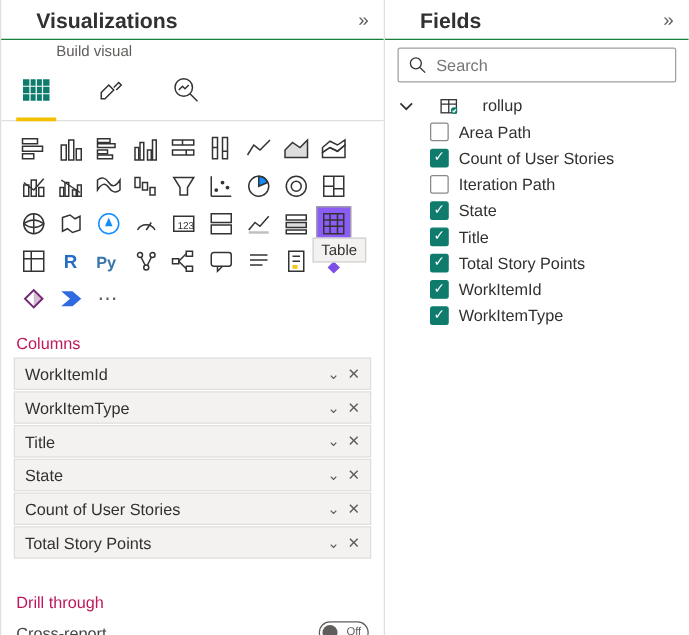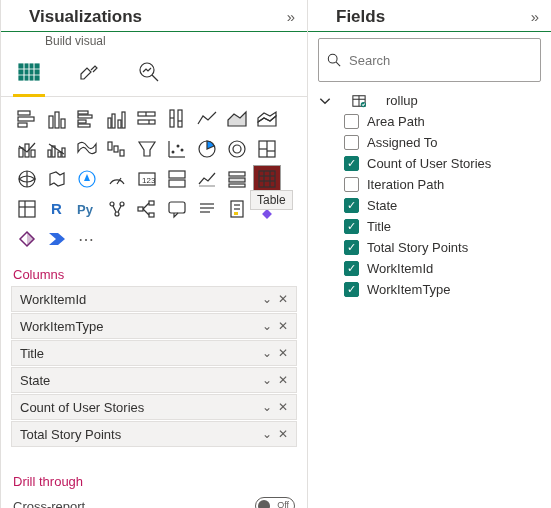--- a/index.html
+++ b/index.html
@@ -37,21 +37,21 @@
     gap: 2px 2px;
     padding: 8px 10px 10px 12px;
   }
   .viz-cell {
     width: 28px; height: 28px;
     display: flex; align-items: center; justify-content: center;
     cursor: pointer;
     position: relative;
   }
   .viz-cell svg { width: 22px; height: 22px; }
-  .viz-cell.selected { border: 1px solid #a19f9d; background: #7f1d1d; align-items: center; }
+  .viz-cell.selected { border: 1px solid #a19f9d; background: #8b5cf6; align-items: center; }
   .tooltip {
     position: absolute; top: 24px; left: -4px;
     background: #f3f2f1; border: 1px solid #d2d0ce;
     padding: 2px 6px; font-size: 12px; white-space: nowrap; z-index: 10;
   }
   .section-title { font-size: 13px; color: #be185d; padding: 4px 12px; }
   .field-well { padding: 0 10px 6px 10px; }
   .well-item {
     display: flex; align-items: center; justify-content: space-between;
     background: #f3f2f1; border: 1px solid #e1dfdd;
@@ -69,21 +69,21 @@
     width: 40px; height: 18px; border-radius: 9px;
     border: 1px solid #605e5c; position: relative; background: #fff;
     cursor: pointer;
   }
   .toggle .knob { position: absolute; width: 12px; height: 12px; border-radius: 50%; background: #605e5c; top: 2px; left: 2px; }
   .toggle .lbl { position: absolute; font-size: 9px; top: 2px; right: 5px; color: #605e5c; }
   .search-wrap { padding: 6px 10px; }
   .search {
     display: flex; align-items: center; gap: 6px;
     border: 1px solid #a19f9d; border-radius: 2px;
-    height: 44px; padding: 0 8px;
+    height: 28px; padding: 0 8px;
   }
   .search input { border: none; outline: none; flex: 1; font-size: 13px; background: transparent; }
   .fields-list { padding: 2px 0 0 10px; }
   .table-row { display: flex; align-items: center; gap: 20px; padding: 3px 0; cursor: pointer; }
   .table-row svg { width: 14px; height: 14px; }
   .field-row {
     display: flex; align-items: flex-start; gap: 8px;
     padding: 3px 0 3px 26px; cursor: pointer;
   }
   .chk {
@@ -483,24 +483,20 @@
             <path d="M11.5 12 L12.7 13.2 L14.5 11" stroke="#fff" stroke-width="1.2" fill="none"></path>
           </svg>
         <span>rollup</span>
       </div>
       <div id="fields-items">
           <div class="field-row">
             <div class="chk"></div>
             <span>Area Path</span>
           </div>
           <div class="field-row">
-            <div class="chk"></div>
-            <span>Assigned To</span>
-          </div>
-          <div class="field-row">
             <div class="chk checked"></div>
             <span>Count of User Stories</span>
           </div>
           <div class="field-row">
             <div class="chk"></div>
             <span>Iteration Path</span>
           </div>
           <div class="field-row">
             <div class="chk checked"></div>
             <span>State</span>

